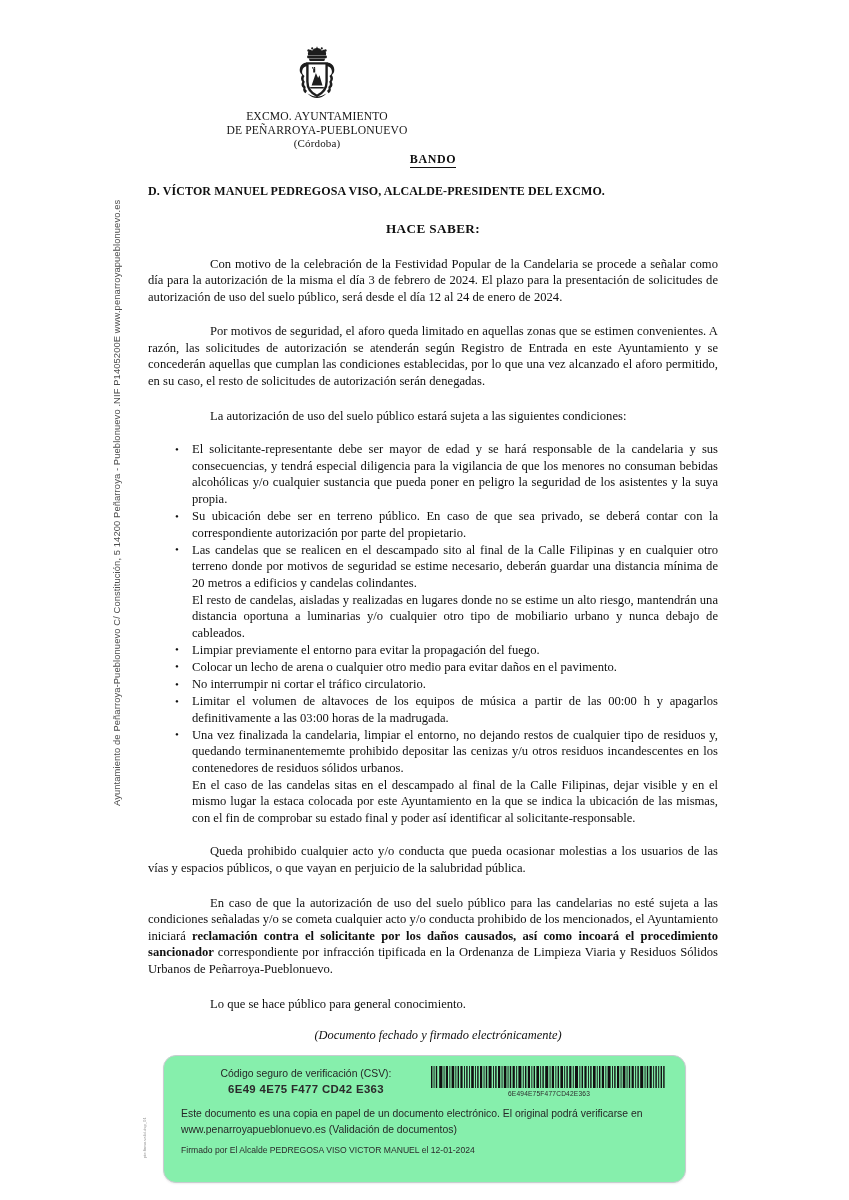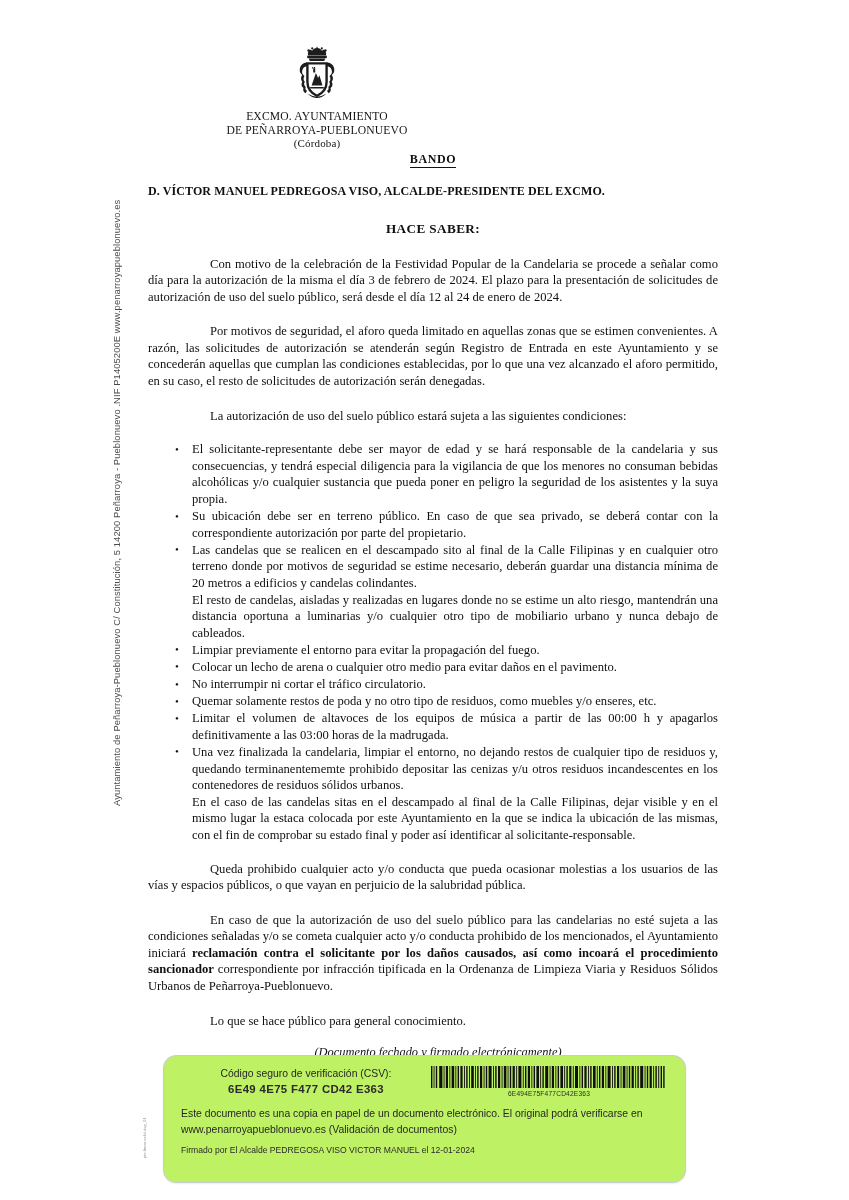--- a/index.html
+++ b/index.html
@@ -184,21 +184,21 @@
   
   .csv-box {
     position: absolute;
     left: 163px;
     top: 1055px;
     width: 523px;
     height: 128px;
     border: 1px solid #c8ccd0;
     border-radius: 13px;
     box-sizing: border-box;
-    background: #bef264;
+    background: #86efac;
     box-shadow: 0 1px 2px rgba(0,0,0,0.07);
     font-family: "Liberation Sans", "DejaVu Sans", sans-serif;
     color: #2b2b2b;
   }
   .csv-left {
     position: absolute;
     left: 17px;
     top: 12px;
     width: 250px;
   }
@@ -316,21 +316,20 @@
 
     <p class="para tight">La autorización de uso del suelo público estará sujeta a las siguientes condiciones:</p>
 
     <ul class="conditions">
       <li><span>El solicitante-representante debe ser mayor de edad y se hará responsable de la candelaria y sus consecuencias, y tendrá especial diligencia para la vigilancia de que los menores no consuman bebidas alcohólicas y/o cualquier sustancia que pueda poner en peligro la seguridad de los asistentes y la suya propia.</span><span class="extra"></span></li>
       <li><span>Su ubicación debe ser en terreno público. En caso de que sea privado, se deberá contar con la correspondiente autorización por parte del propietario.</span><span class="extra"></span></li>
       <li><span>Las candelas que se realicen en el descampado sito al final de la Calle Filipinas y en cualquier otro terreno donde por motivos de seguridad se estime necesario, deberán guardar una distancia mínima de 20 metros a edificios y candelas colindantes.</span><span class="extra">El resto de candelas, aisladas y realizadas en lugares donde no se estime un alto riesgo, mantendrán una distancia oportuna a luminarias y/o cualquier otro tipo de mobiliario urbano y nunca debajo de cableados.</span></li>
       <li><span>Limpiar previamente el entorno para evitar la propagación del fuego.</span><span class="extra"></span></li>
       <li><span>Colocar un lecho de arena o cualquier otro medio para evitar daños en el pavimento.</span><span class="extra"></span></li>
       <li><span>No interrumpir ni cortar el tráfico circulatorio.</span><span class="extra"></span></li>
-      <li><span>Quemar solamente restos de poda y no otro tipo de residuos, como muebles y/o enseres, etc.</span><span class="extra"></span></li>
       <li><span>Limitar el volumen de altavoces de los equipos de música a partir de las 00:00 h y apagarlos definitivamente a las 03:00 horas de la madrugada.</span><span class="extra"></span></li>
       <li><span>Una vez finalizada la candelaria, limpiar el entorno, no dejando restos de cualquier tipo de residuos y, quedando terminanentememte prohibido depositar las cenizas y/u otros residuos incandescentes en los contenedores de residuos sólidos urbanos.</span><span class="extra">En el caso de las candelas sitas en el descampado al final de la Calle Filipinas, dejar visible y en el mismo lugar la estaca colocada por este Ayuntamiento en la que se indica la ubicación de las mismas, con el fin de comprobar su estado final y poder así identificar al solicitante-responsable.</span></li>
     </ul>
 
     <p class="closing">Queda prohibido cualquier acto y/o conducta que pueda ocasionar molestias a los usuarios de las vías y espacios públicos, o que vayan en perjuicio de la salubridad pública.</p>
 
     <p class="closing"><span>En caso de que la autorización de uso del suelo público para las candelarias no esté sujeta a las condiciones señaladas y/o se cometa cualquier acto y/o conducta prohibido de los mencionados, el Ayuntamiento iniciará </span><b>reclamación contra el solicitante por los daños causados, así como incoará el procedimiento sancionador</b><span> correspondiente por infracción tipificada en la Ordenanza de Limpieza Viaria y Residuos Sólidos Urbanos de Peñarroya-Pueblonuevo.</span></p>
 
     <p class="final-note">Lo que se hace público para general conocimiento.</p>
 

